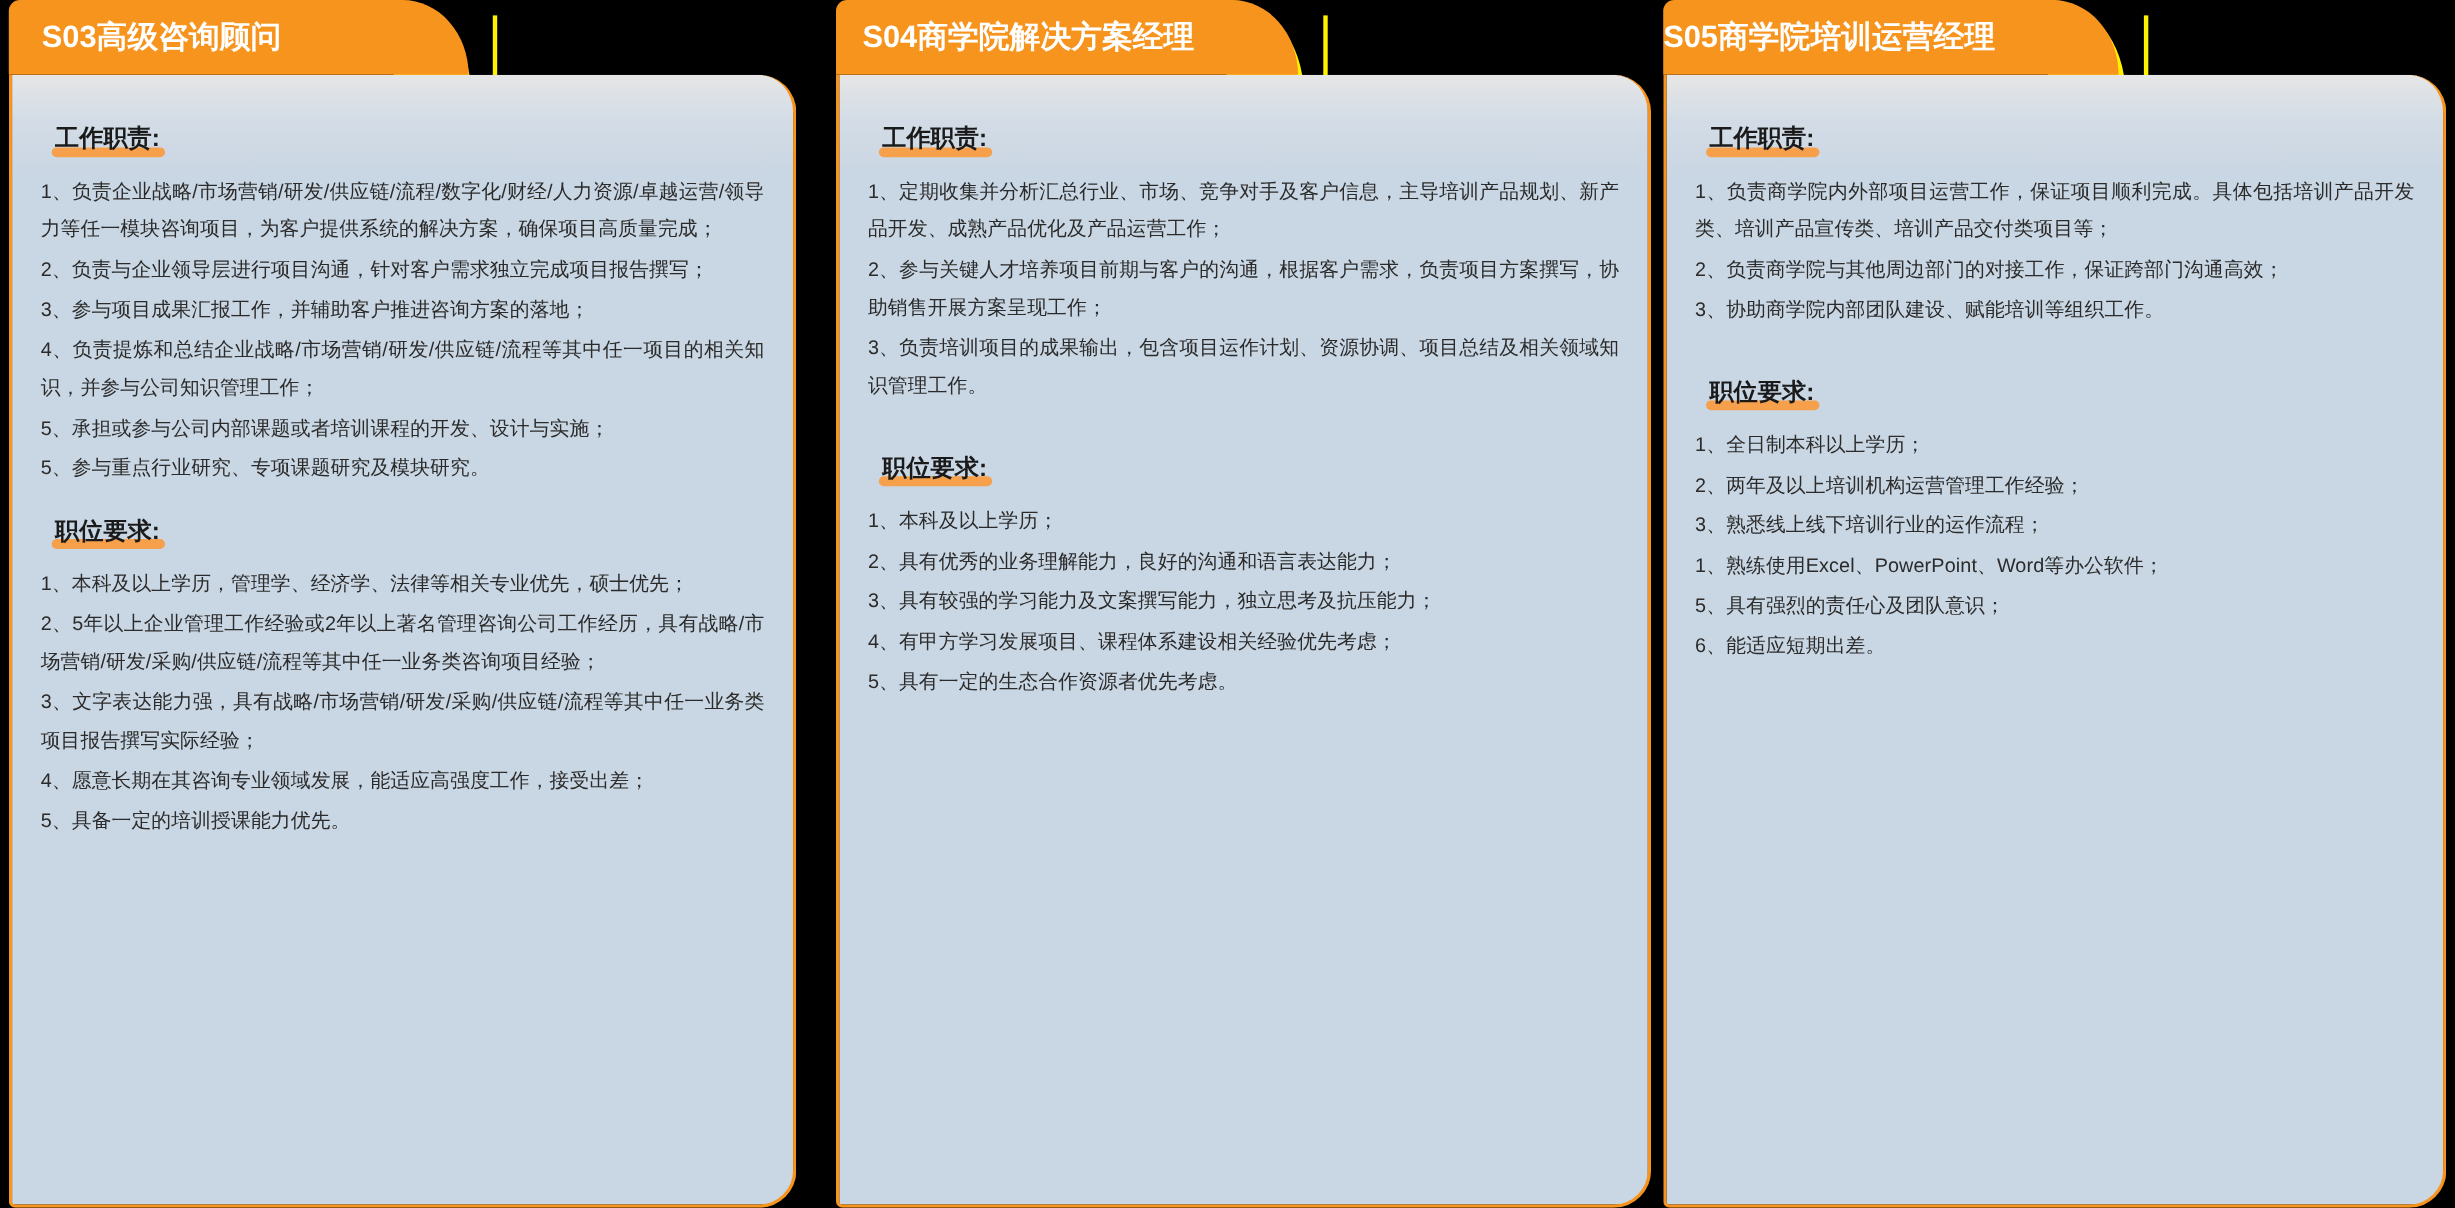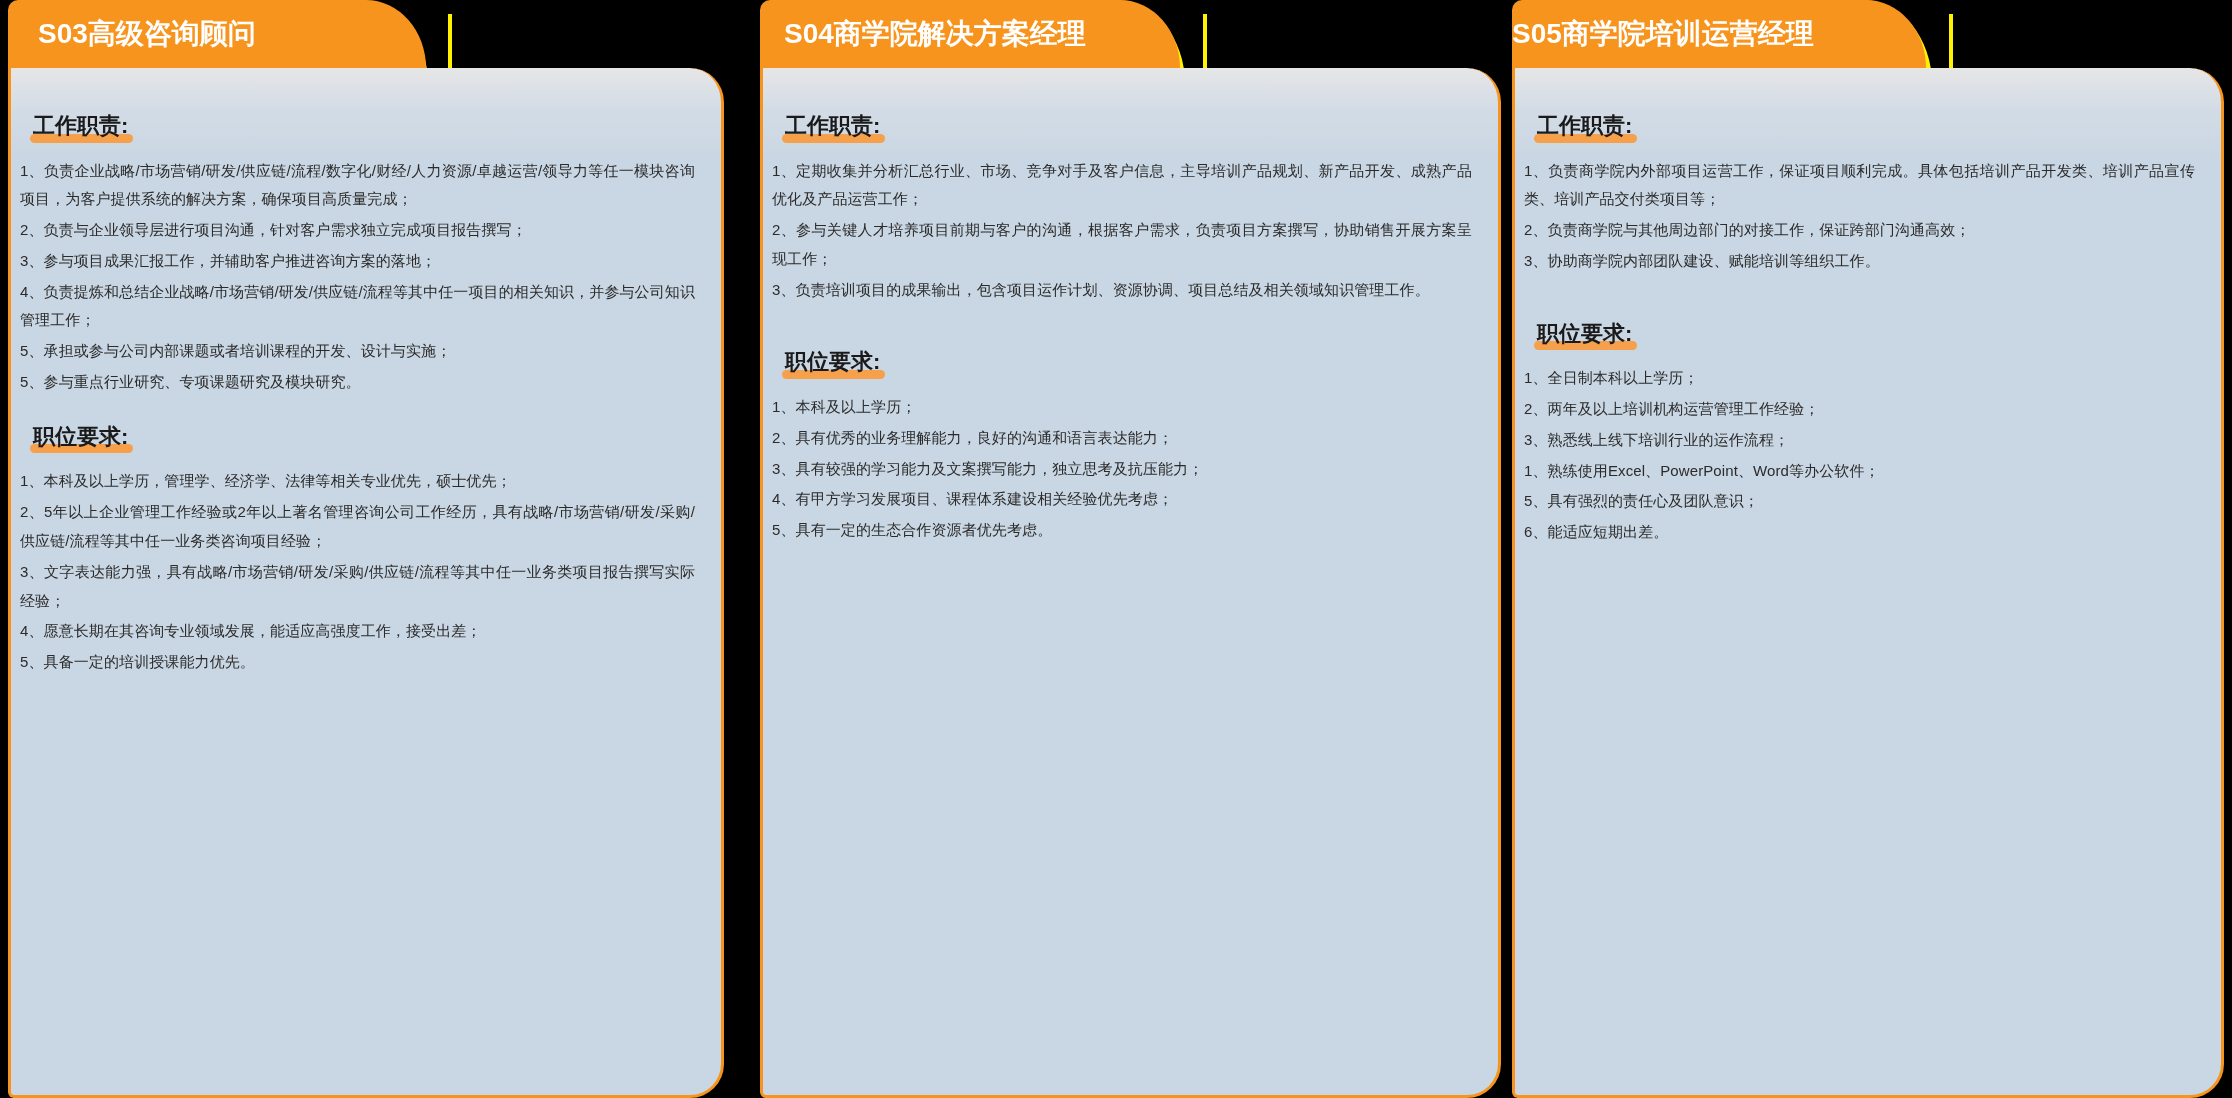--- a/index.html
+++ b/index.html
@@ -50,21 +50,21 @@
 
   .body{
     position:relative;z-index:2;
     background:linear-gradient(180deg,#E6E6E6 0%,#D3DCE6 4%,#C9D6E3 9%,#C9D6E3 100%);
     border:3px solid #F7941E;
     border-top:none;
     border-top-right-radius:34px;
     border-bottom-right-radius:34px;
     border-bottom-left-radius:6px;
     box-sizing:border-box;
-    padding:44px 26px 24px 9px;
+    padding:44px 26px 24px 26px;
   }
   .card.c1 .body{height:1030px;}
   .card.c2 .body{height:1030px;}
   .card.c3 .body{height:1030px;}
 
   
   .sec-head{
     display:inline-block;position:relative;
     font-size:22px;font-weight:bold;color:#1A1A1A;
     margin:0 0 14px 10px;line-height:1.25;
@@ -73,21 +73,21 @@
   .sec-head .hl{
     position:absolute;left:0;right:0;bottom:0px;height:9px;
     background:#F7A04B;border-radius:5px;z-index:-1;
   }
   .sec-head span.txt{position:relative;z-index:1;}
   .sec-block + .sec-block{margin-top:26px;}
   .sec-block.gap-lg{margin-top:44px;}
 
   ul.items{list-style:none;margin:0;padding:0;}
   ul.items li{
-    font-size:15px;color:#2B2B2B;line-height:1.92;
+    font-size:18px;color:#2B2B2B;line-height:1.92;
     margin:0 0 2px 0;text-align:justify;
     letter-spacing:0.1px;
   }
 </style>
 </head>
 <body>
 
 <div class="stage">
 
   <div class="card c1">

